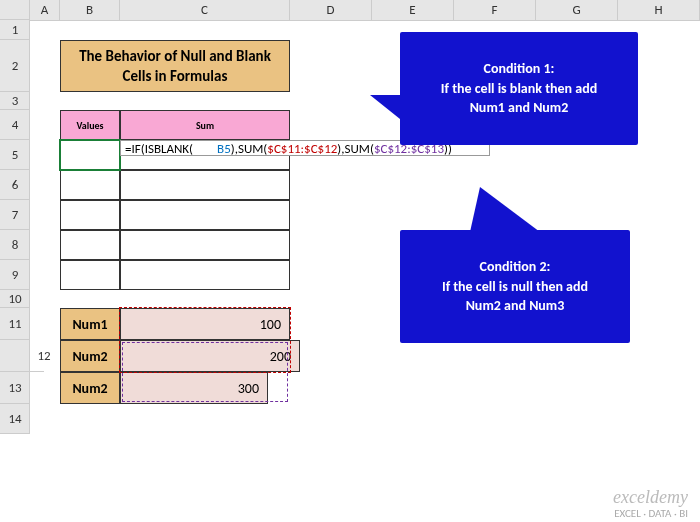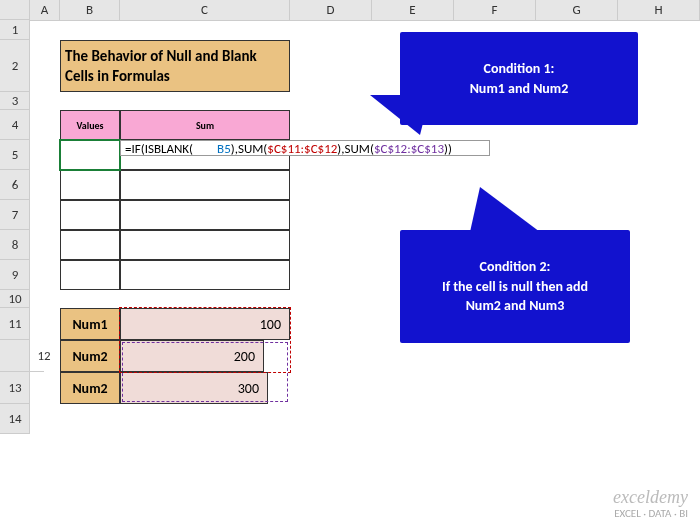--- a/index.html
+++ b/index.html
@@ -4,21 +4,21 @@
 <style>
   * { box-sizing: border-box; margin: 0; padding: 0; }
   body { font-family: Calibri, Arial, sans-serif; font-size: 14px; background: #fff; width: 700px; height: 522px; position: relative; overflow: hidden; }
   
   .grid { position: relative; }
   .col-headers { display: flex; background: #e6e6e6; border-bottom: 1px solid #ccc; }
   .col-headers .cell { border-right: 1px solid #ccc; text-align: center; padding: 2px 0; font-size: 13px; color: #333; }
   .row-headers { position: absolute; left: 0; top: 20px; background: #e6e6e6; border-right: 1px solid #ccc; }
   .row-headers .cell { border-bottom: 1px solid #ccc; text-align: center; font-size: 13px; color: #333; display: flex; align-items: center; justify-content: center; }
   
-  .title-box { position: absolute; background: #eac282; border: 1px solid #333; font-weight: bold; font-size: 15px; padding: 6px 4px; line-height: 1.3; }
+  .title-box { position: absolute; background: #eac282; border: 1px solid #333; font-weight: bold; font-size: 15px; text-align: center; padding: 6px 4px; line-height: 1.3; }
   
   .header-cell { position: absolute; background: #f9a8d4; border: 1px solid #333; font-weight: bold; font-size: 10px; text-align: center; display: flex; align-items: center; justify-content: center; }
   
   .data-cell { position: absolute; background: #fff; border: 1px solid #333; display: flex; align-items: center; padding: 0 6px; }
   
   .num-label { position: absolute; background: #eac282; border: 1px solid #333; font-weight: bold; text-align: center; display: flex; align-items: center; justify-content: center; }
   .num-value { position: absolute; background: #f0dcd8; border: 1px solid #333; display: flex; align-items: center; justify-content: flex-end; padding: 0 8px; }
   
   .formula-cell { position: absolute; background: #fff; border: 1px solid #999; display: flex; align-items: center; padding: 0 4px; font-size: 13px; white-space: nowrap; z-index: 5; }
   .formula-cell .black { color: #000; }
@@ -112,35 +112,36 @@
 
 <div class="num-label" style="left:60px; top:308px; width:60px; height:32px;">
     <span>Num1</span>
   </div>
 <div class="num-value" style="left:120px; top:308px; width:170px; height:32px;">
     <span>100</span>
   </div>
 <div class="num-label" style="left:60px; top:340px; width:60px; height:32px;">
     <span>Num2</span>
   </div>
-<div class="num-value" style="left:120px; top:340px; width:144px; height:32px;">
+<div class="num-value" style="left:120px; top:340px; width:180px; height:32px;">
     <span>200</span>
   </div>
 <div class="num-label" style="left:60px; top:372px; width:60px; height:32px;">
     <span>Num2</span>
   </div>
 <div class="num-value" style="left:120px; top:372px; width:148px; height:32px;">
     <span>300</span>
   </div>
 
 <div class="range-hl-red" style="left:119px; top:307px; width:172px; height:66px;"></div>
 <div class="range-hl-purple" style="left:122px; top:342px; width:166px; height:60px;"></div>
 
 <div class="callout" style="left:400px; top:32px; width:238px;">
   <div>Condition 1:</div>
+  <div>If the cell is blank then add</div>
   <div>Num1 and Num2</div>
 </div>
 <div class="callout-arrow arrow1" style="left:370px; top:95px;"></div>
 
 <div class="callout" style="left:400px; top:230px; width:230px;">
   <div>Condition 2:</div>
   <div>If the cell is null then add</div>
   <div>Num2 and Num3</div>
 </div>
 <div class="callout-arrow arrow2" style="left:470px; top:187px;"></div>

